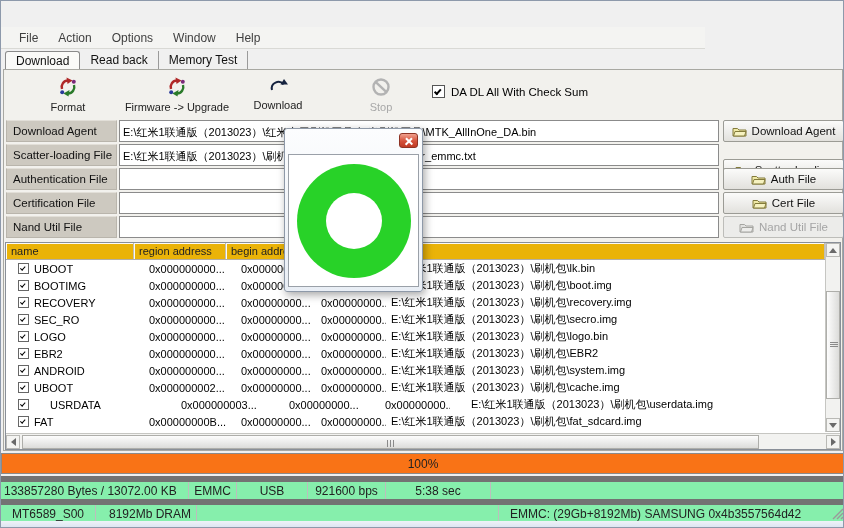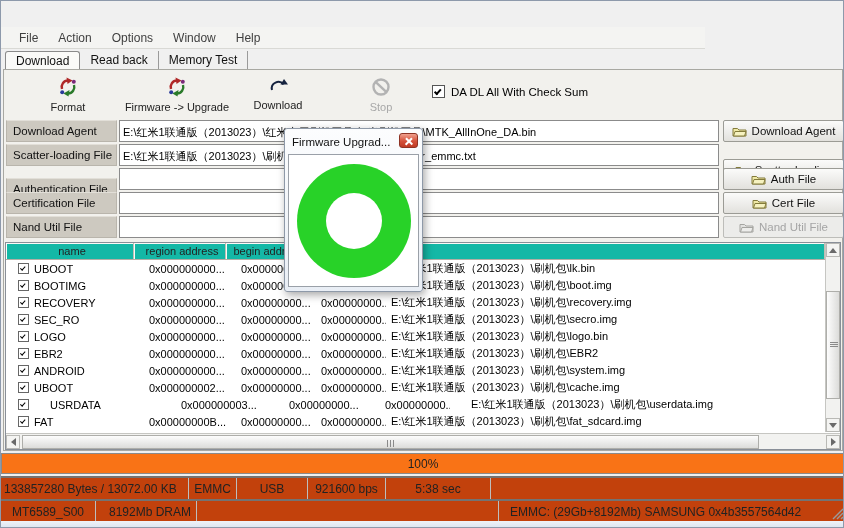--- a/index.html
+++ b/index.html
@@ -62,22 +62,22 @@
     overflow:hidden; }
   .fbtn { position:absolute; left:719px; width:121px; height:22px;
     background:linear-gradient(#fbfbfa,#e2e1dd); border:1px solid #9b9b95; border-radius:2px;
     display:flex; align-items:center; justify-content:center; font-size:11.5px; color:#111; }
   .fbtn svg { margin-right:5px; }
   .fbtn.disabled { color:#a5a5a5; background:#ececea; border-color:#bdbdb9; }
 
   
   .grid { position:absolute; left:1px; top:172px; width:836px; height:208px;
     background:#fff; border:1px solid #898f98; }
-  .ghead { position:absolute; left:0; top:0; right:15px; height:17px; background:#14b8a6;
-    border-bottom:1px solid #b3afa5; display:flex;text-align:center; }
+  .ghead { position:absolute; left:0; top:0; right:15px; height:17px; background:#eab308;
+    border-bottom:1px solid #b3afa5; display:flex; }
   .gh { border-right:1px solid #c2beb4; box-shadow:inset 1px 1px 0 #fbfaf7; padding:2px 0 0 5px;
     font-size:11px; color:#222; white-space:nowrap; overflow:hidden; }
   .grow { position:absolute; left:0; right:15px; height:17px; display:flex; align-items:center; }
   .gc { white-space:nowrap; overflow:hidden; padding-left:5px; font-size:11px; }
   .cbx { width:11px; height:11px; border:1px solid #666; background:#fff; margin:0 5px 0 12px;
     display:flex; align-items:center; justify-content:center; flex:none; }
   .cbx .tick{ width:5px; height:3px; border-left:1.6px solid #000; border-bottom:1.6px solid #000; }
   .c-name{ width:110px; } .c-reg{ width:92px; } .c-beg{ width:80px; } .c-end{ width:70px; }
   .c-path{ flex:1; }
 
@@ -104,22 +104,22 @@
     border:1px solid #b9b9b5; display:flex; align-items:center; justify-content:center; }
   .hthumb { position:absolute; left:16px; top:1px; width:737px; height:14px;
     background:linear-gradient(#fdfdfd,#dcdcda); border:1px solid #aeaeaa; }
   .hgrip { position:absolute; left:50%; top:4px; width:8px; height:7px; transform:translateX(-50%);
     background:repeating-linear-gradient(90deg,#8a8a8a 0 1px,transparent 1px 3px); }
 
   
   .progress { position:absolute; left:0; top:452px; width:844px; height:21px;
     border:1px solid #8a8a8a; background:#f97316; text-align:center; padding-top:3px;
     font-size:12px; color:#222; }
-  .srow { position:absolute; left:0; width:844px; height:23px; background:#c2410c;
-    border-top:2px solid #737373; display:flex; }
+  .srow { position:absolute; left:0; width:844px; height:23px; background:#86efac;
+    border-top:6px solid #737373; display:flex; }
   .scell { border-right:1px solid #bdbdbd; font-size:12px; color:#222; display:flex;
     align-items:center; justify-content:center; white-space:nowrap; overflow:hidden; }
   .scell.left { justify-content:flex-start; padding-left:3px; }
   .grip { position:absolute; right:1px; bottom:2px; width:14px; height:14px; }
   .footer { position:absolute; left:0; top:520px; width:844px; height:8px;
     background:linear-gradient(#eef2f8,#d9e2ef); }
 
   
   .dialog { position:absolute; left:283px; top:127px; width:139px; height:164px; z-index:40;
     background:linear-gradient(#fcfdfe,#e9eef5); border:1px solid #8e99a8;
@@ -221,21 +221,21 @@
     <div class="flabel" style="top:74px;">Scatter-loading File</div>
     <div class="finput" style="top:74px;">E:\红米1联通版（2013023）\刷机包\MT6589_Android_scatter_emmc.txt</div>
     <div class="fbtn" style="top:74px;margin-top:15px;">
       <svg width="15" height="11" viewBox="0 0 15 11">
         <path d="M1 2.5 L5.5 2.5 L7 4 L14 4 L14 10 L1 10 Z" fill="#efe9a6" stroke="#837b3b"></path>
         <path d="M3 5.5 L14 5.5 L12.5 10 L1.5 10 Z" fill="#f6f2c0" stroke="#837b3b"></path>
       </svg>
       <span>Scatter-loading</span>
     </div>
 
-    <div class="flabel" style="top:98px;margin-top:10px;">Authentication File</div>
+    <div class="flabel" style="top:98px;">Authentication File</div>
     <div class="finput" style="top:98px;"></div>
     <div class="fbtn" style="top:98px;">
       <svg width="15" height="11" viewBox="0 0 15 11">
         <path d="M1 2.5 L5.5 2.5 L7 4 L14 4 L14 10 L1 10 Z" fill="#efe9a6" stroke="#837b3b"></path>
         <path d="M3 5.5 L14 5.5 L12.5 10 L1.5 10 Z" fill="#f6f2c0" stroke="#837b3b"></path>
       </svg>
       <span>Auth File</span>
     </div>
 
     <div class="flabel" style="top:122px;">Certification File</div>
@@ -413,21 +413,20 @@
     <svg class="grip" viewBox="0 0 14 14">
       <line x1="13" y1="3" x2="3" y2="13" stroke="#9a9a9a" stroke-width="1.4"></line>
       <line x1="13" y1="7" x2="7" y2="13" stroke="#9a9a9a" stroke-width="1.4"></line>
       <line x1="13" y1="11" x2="11" y2="13" stroke="#9a9a9a" stroke-width="1.4"></line>
     </svg>
   </div>
 
   <div class="footer"></div>
 
   <div class="dialog">
-    <div class="dlg-title">Firmware Upgrad...</div>
     <div class="dlg-close">
         <div class="xglyph"></div>
       </div>
     <div class="dlg-body">
       <div class="donut">
         <div class="donut-hole"></div>
       </div>
     </div>
   </div>
 

